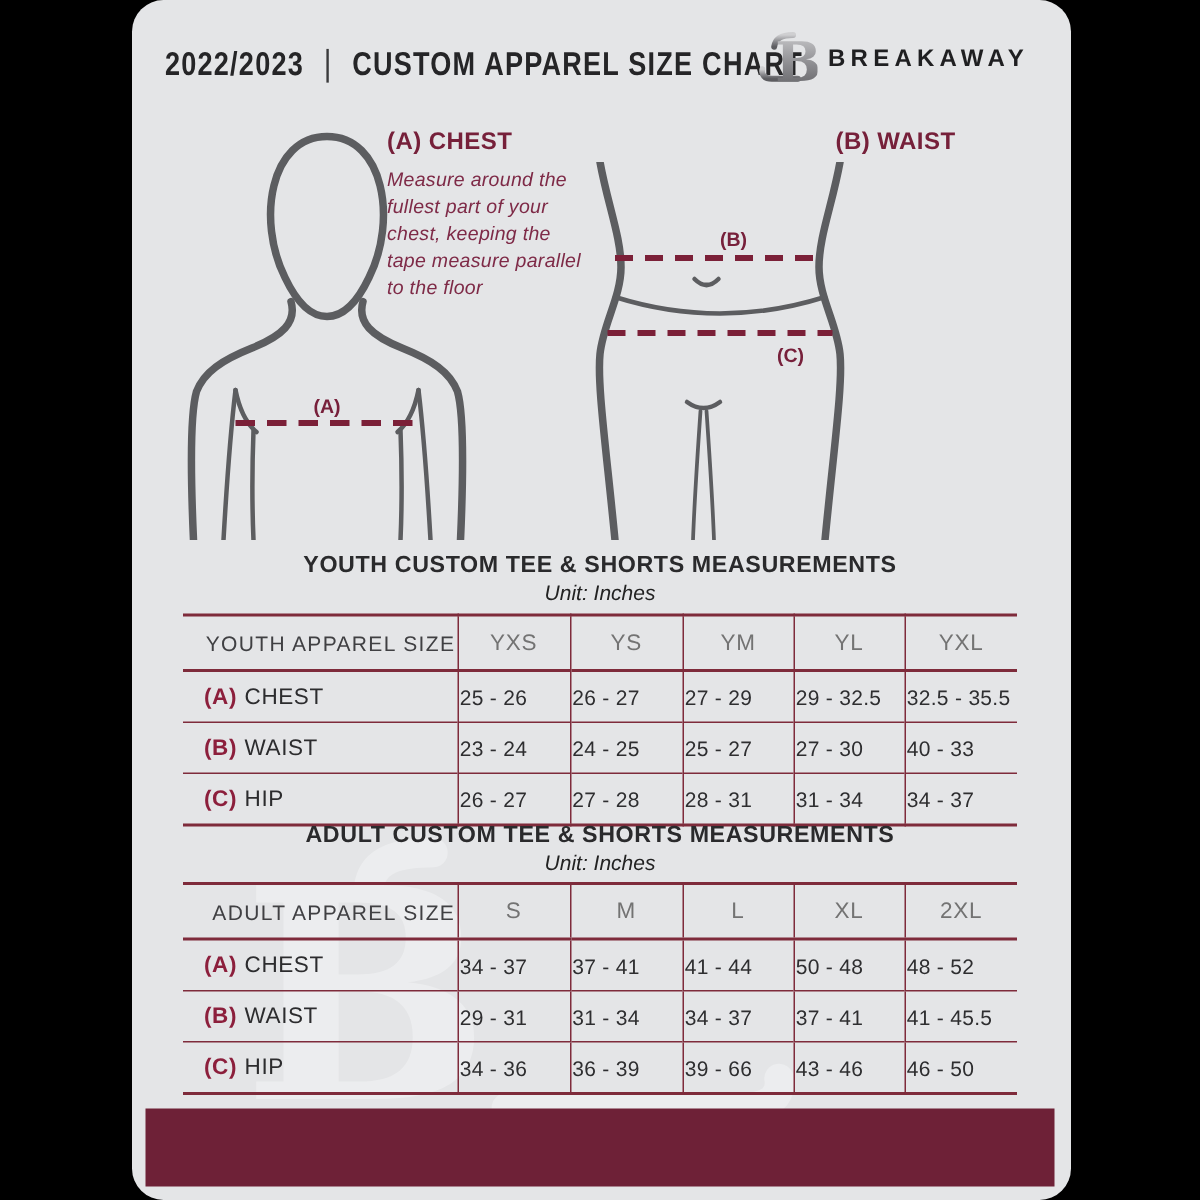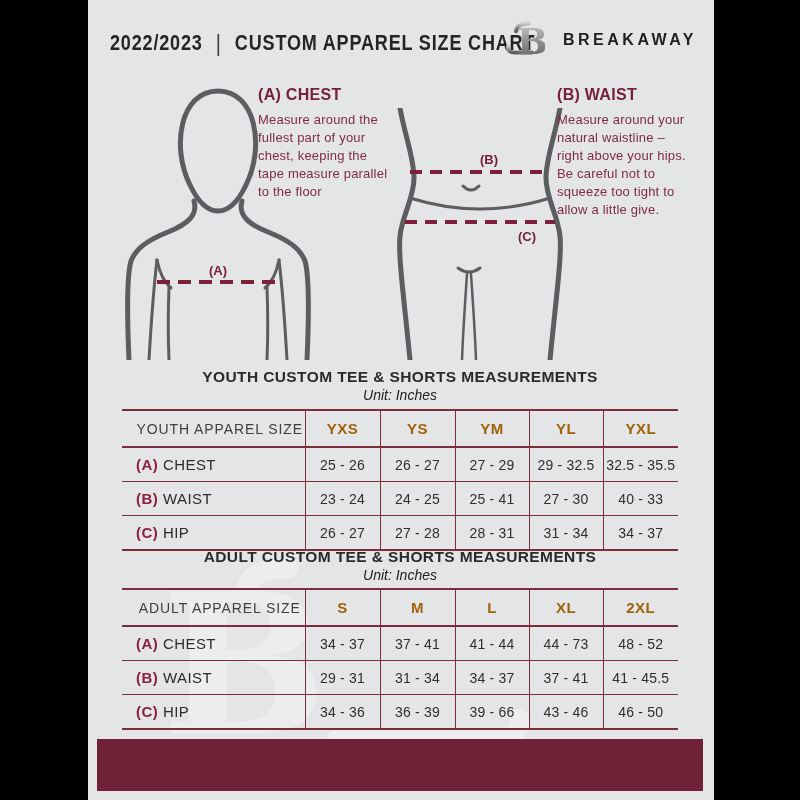--- a/index.html
+++ b/index.html
@@ -12,64 +12,64 @@
     --fig:#5c5d60;
     --page-bg:#e4e5e7;
   }
   html,body{margin:0;padding:0;}
   body{width:800px;height:800px;background:#000;position:relative;overflow:hidden;
        font-family:"Liberation Sans",sans-serif;}
   #root{position:absolute;inset:0;}
   .side-band{position:absolute;top:0;bottom:0;background:#000;}
   .side-band.left{left:0;width:88px;}
   .side-band.right{left:714px;width:86px;}
-  .page{position:absolute;left:88px;top:0;width:626px;height:800px;background:var(--page-bg);}
+  .page{position:absolute;left:88px;top:0;width:626px;height:800px;background:var(--page-bg);border-radius:21px;}
 
   
   .title-row{position:absolute;left:22px;top:29px;display:flex;align-items:center;gap:14px;
              transform:scaleX(.82);transform-origin:0 50%;white-space:nowrap;
              font-weight:bold;font-size:22px;letter-spacing:1px;color:var(--ink);}
   .title-row .divider{font-weight:normal;font-size:24px;color:#3a3a3c;padding:0 2px;}
   .logo{position:absolute;left:415px;top:17px;width:42px;height:41px;}
   .brand-name{position:absolute;left:464px;top:31px;font-weight:bold;font-size:16px;
-              letter-spacing:3.5px;color:#1f1f21;margin-left:11px;}
+              letter-spacing:3.5px;color:#1f1f21;}
 
   
   .fig{position:absolute;}
   .fig-torso{left:32px;top:85px;width:210px;height:275px;}
   .fig-waist{left:300px;top:108px;width:184px;height:252px;}
   .guide-block{position:absolute;}
   .guide-block h3{margin:0;font-size:16px;font-weight:bold;color:var(--maroon);letter-spacing:.3px;}
-  .guide-block p{margin:7px 0 0 0;font-size:13px;color:var(--body-text);
+  .guide-block p{margin:7px 0 0 0;font-size:13px;font-style:italic;color:var(--body-text);
                  line-height:1.38;white-space:pre-line;letter-spacing:.2px;}
   .chest-block{left:170px;top:86px;width:160px;}
   .waist-block{left:469px;top:86px;width:160px;}
   .hips-block{left:469px;top:220px;width:160px;}
 
   
   .tbl-title{position:absolute;left:34px;width:556px;text-align:center;margin:0;
              font-size:15.5px;font-weight:bold;color:#2a2a2c;letter-spacing:.4px;}
   .tbl-unit{position:absolute;left:34px;width:556px;text-align:center;
             font-size:14px;font-style:italic;color:#222;}
   .youth-title{top:368px;} .youth-unit{top:387px;}
   .adult-title{top:548px;} .adult-unit{top:567px;}
   table.size-table{position:absolute;left:34px;width:556px;border-collapse:collapse;
                    table-layout:fixed;background:transparent;z-index:2;}
   .youth-table{top:409px;} .adult-table{top:588px;}
   table.size-table{border-top:2px solid var(--line);border-bottom:2px solid var(--line);}
   .size-table thead th{height:33px;border-bottom:2px solid var(--line);}
   .size-table tbody td{height:31px;}
   .size-table tbody tr + tr td{border-top:1.5px solid var(--line);}
   .size-table th:not(.label-cell),.size-table td:not(.label-cell){border-left:1.5px solid var(--line);}
-  th.label-cell{text-align:center;padding-left:14px;font-size:14px;font-weight:normal;
+  th.label-cell{text-align:right;padding-left:14px;font-size:14px;font-weight:normal;
                 letter-spacing:.9px;color:#404043;}
-  th.size-col{font-size:15px;font-weight:bold;color:#a16207;letter-spacing:.5px;}
+  th.size-col{font-size:15px;font-weight:normal;color:#737373;letter-spacing:.5px;}
   td.label-cell{text-align:left;padding-left:14px;font-size:15px;color:#2c2c2e;letter-spacing:.4px;}
   td.label-cell b{color:#8c1f3c;font-weight:bold;margin-right:5px;}
-  td.val{text-align:center;font-size:14px;color:var(--cell-ink);letter-spacing:.2px;}
+  td.val{text-align:left;font-size:14px;color:var(--cell-ink);letter-spacing:.2px;}
 
   
   .footer-bar{position:absolute;left:9px;top:739px;width:606px;height:52px;background:var(--bar);z-index:3;}
   .watermark{position:absolute;left:10px;top:545px;width:440px;height:215px;z-index:1;opacity:.55;}
   .z-top{z-index:2;}
 </style>
 </head>
 <body>
 
 <div id="root">
@@ -133,26 +133,20 @@
     <div class="guide-block chest-block z-top">
       <h3>(A) CHEST</h3>
       <p>Measure around the
 fullest part of your
 chest, keeping the
 tape measure parallel
 to the floor</p>
     </div>
     <div class="guide-block waist-block z-top">
       <h3>(B) WAIST</h3>
-      <p>Measure around your
-natural waistline –
-right above your hips.
-Be careful not to
-squeeze too tight to
-allow a little give.</p>
     </div>
 
     <svg class="watermark" viewBox="0 0 220 110">
       <g fill="none" stroke="#f4f5f6" stroke-linecap="round">
         <path d="M95 12 C 80 12 74 16 73 24" stroke-width="10"></path>
         <path d="M120 99 L 200 99 C 210 99 214 95 213 89" stroke-width="10"></path>
       </g>
       <text x="30" y="96" font-family="DejaVu Serif, serif" font-weight="bold" font-size="100" fill="#f4f5f6">B</text>
     </svg>
 
@@ -183,21 +177,21 @@
           <td class="val">25 - 26</td>
           <td class="val">26 - 27</td>
           <td class="val">27 - 29</td>
           <td class="val">29 - 32.5</td>
           <td class="val">32.5 - 35.5</td>
         </tr>
         <tr>
           <td class="label-cell"><b>(B)</b><span>WAIST</span></td>
           <td class="val">23 - 24</td>
           <td class="val">24 - 25</td>
-          <td class="val">25 - 41</td>
+          <td class="val">25 - 27</td>
           <td class="val">27 - 30</td>
           <td class="val">40 - 33</td>
         </tr>
         <tr>
           <td class="label-cell"><b>(C)</b><span>HIP</span></td>
           <td class="val">26 - 27</td>
           <td class="val">27 - 28</td>
           <td class="val">28 - 31</td>
           <td class="val">31 - 34</td>
           <td class="val">34 - 37</td>
@@ -225,21 +219,21 @@
           <th class="size-col">XL</th>
           <th class="size-col">2XL</th>
         </tr>
       </thead>
       <tbody>
         <tr>
           <td class="label-cell"><b>(A)</b><span>CHEST</span></td>
           <td class="val">34 - 37</td>
           <td class="val">37 - 41</td>
           <td class="val">41 - 44</td>
-          <td class="val">44 - 73</td>
+          <td class="val">50 - 48</td>
           <td class="val">48 - 52</td>
         </tr>
         <tr>
           <td class="label-cell"><b>(B)</b><span>WAIST</span></td>
           <td class="val">29 - 31</td>
           <td class="val">31 - 34</td>
           <td class="val">34 - 37</td>
           <td class="val">37 - 41</td>
           <td class="val">41 - 45.5</td>
         </tr>

